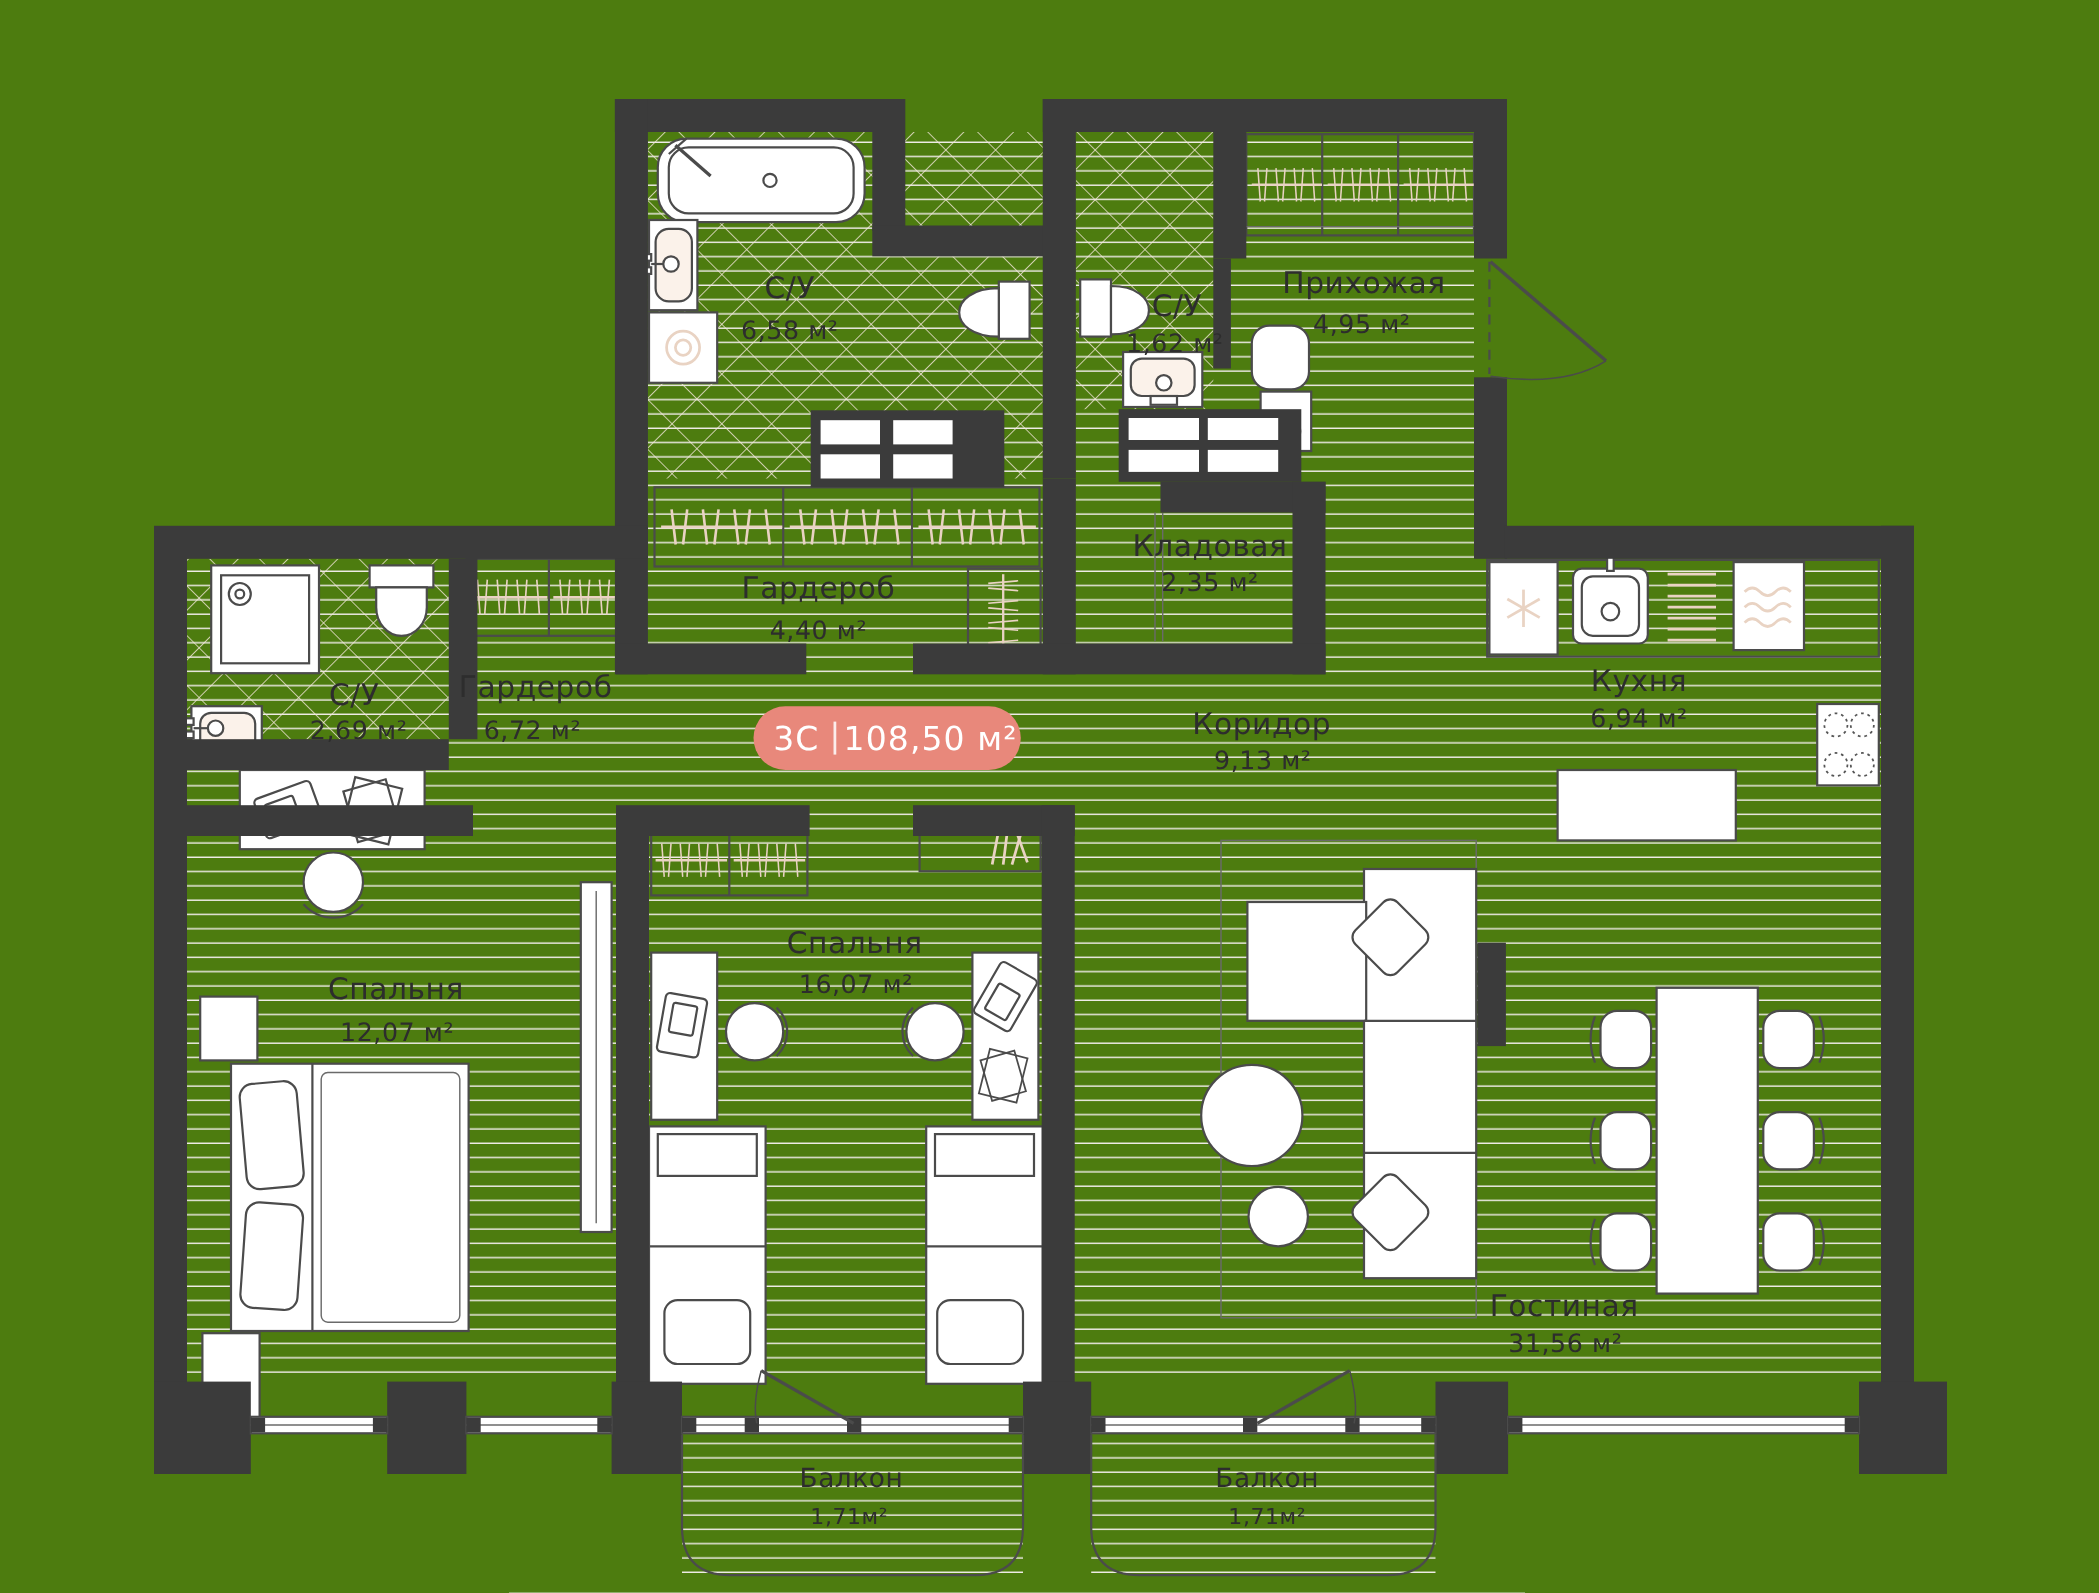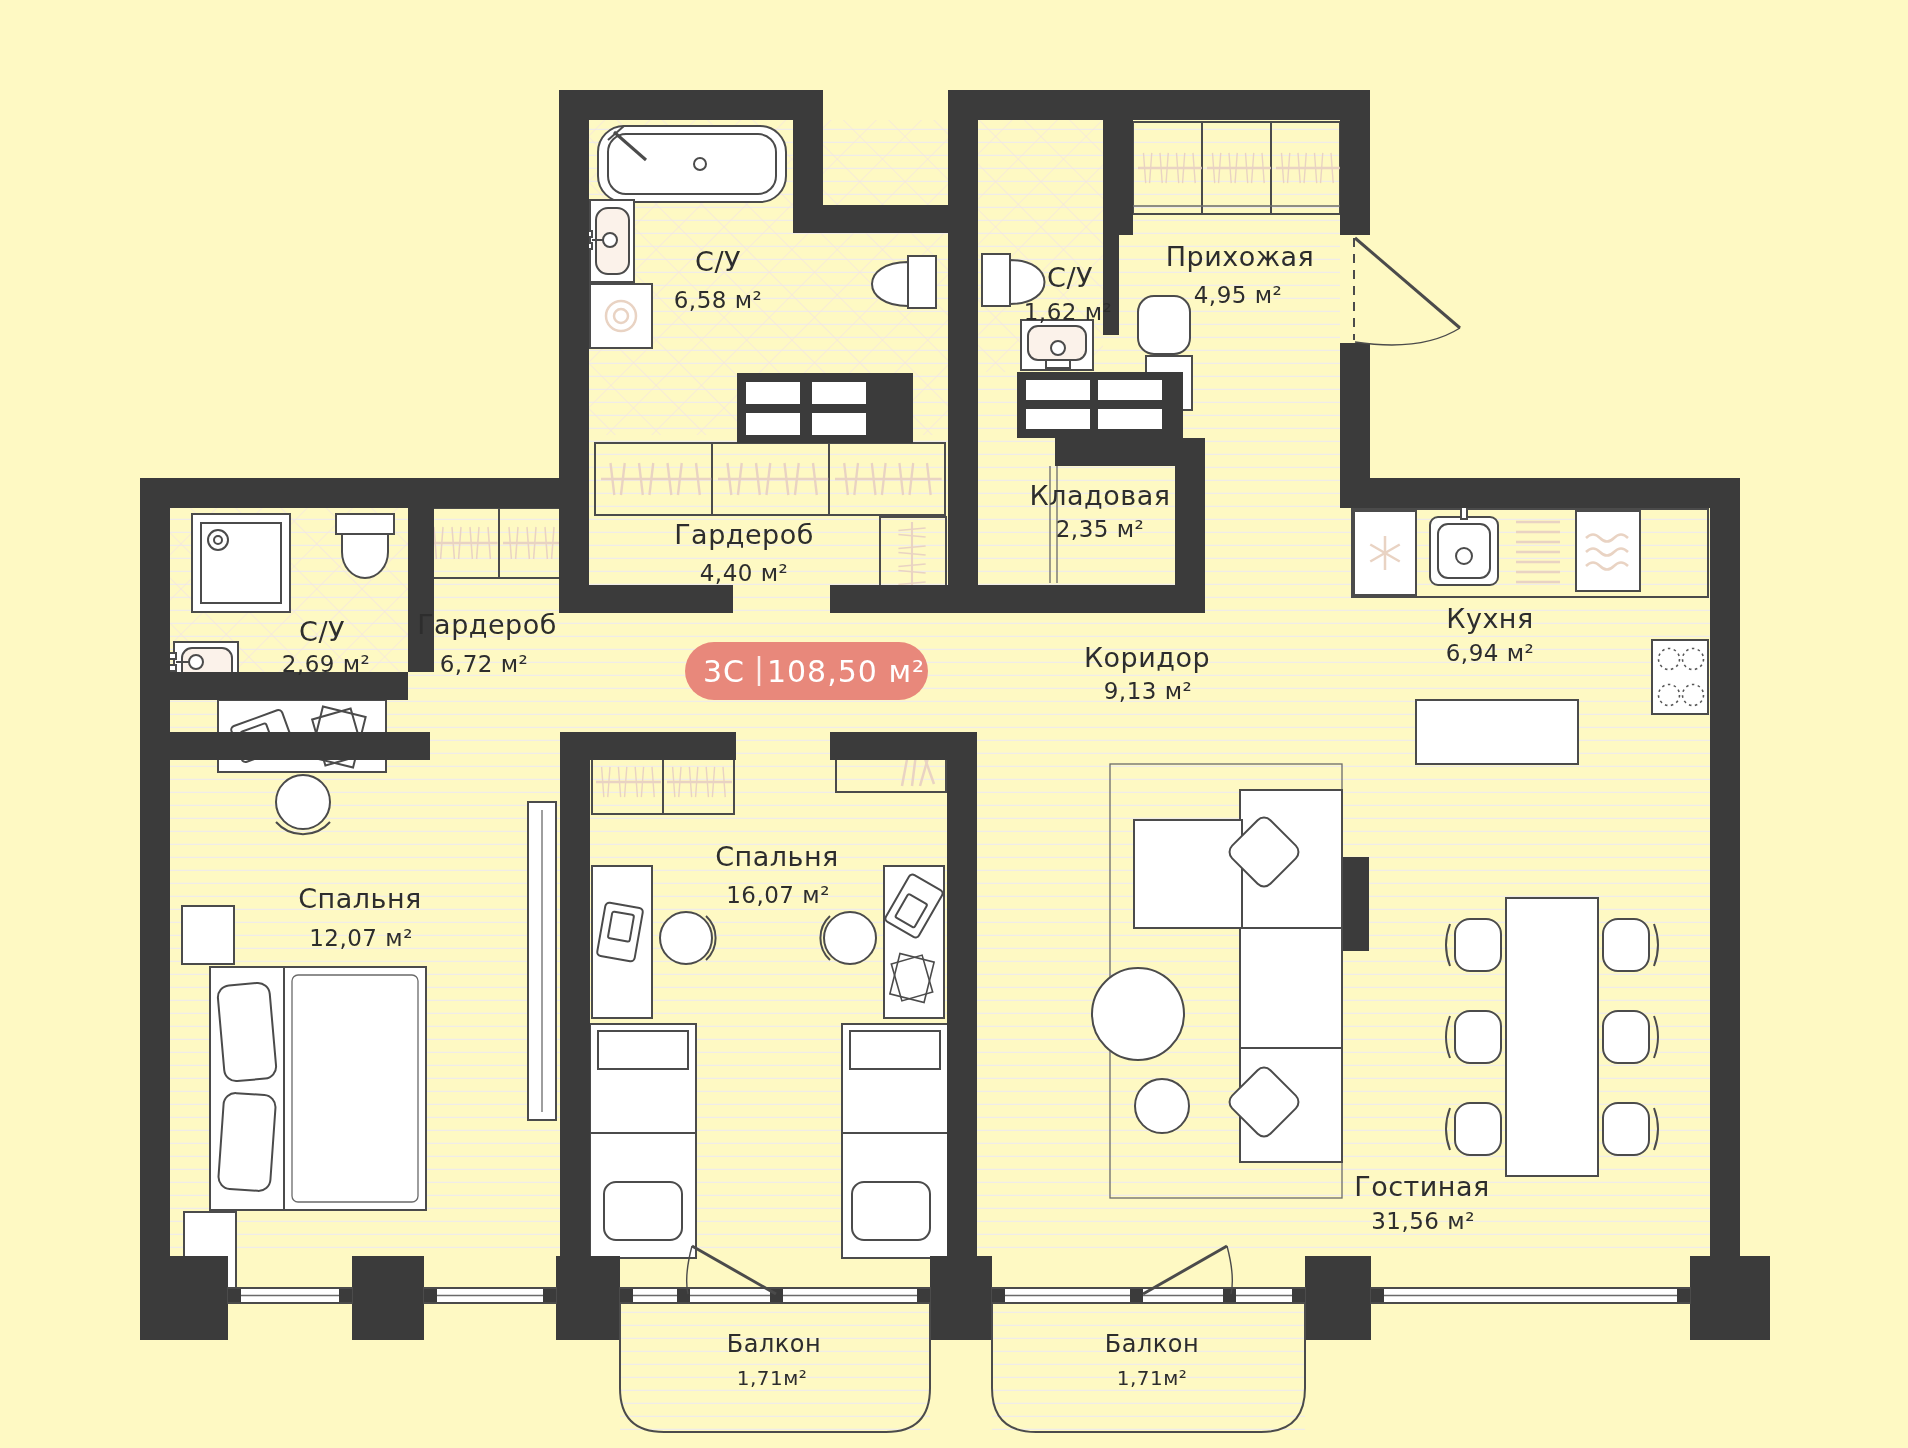--- a/index.html
+++ b/index.html
@@ -1,16 +1,16 @@
 <!DOCTYPE html>
 <html><head>
 <meta charset="utf-8">
 <style>
   html,body{margin:0;padding:0;background:#ffffff;}
-  .plan-wrap{width:1908px;height:1448px;position:relative;background:#fef9c3;
+  .plan-wrap{width:1908px;height:1448px;position:relative;background:#4d7c0f;
              font-family:"DejaVu Sans", sans-serif;}
   svg{display:block;}
   text{fill:#2d2d2d;text-anchor:middle;letter-spacing:.5px;}
   .room-name{font-size:27px;}
   .room-area{font-size:23px;}
   .balc-name{font-size:24px;}
   .balc-area{font-size:20px;}
   .badge-txt{font-size:30px;fill:#ffffff;font-weight:500;letter-spacing:1px;}
   .wall{fill:#3B3B3B;}
   .f{fill:#ffffff;stroke:#4b4b4b;stroke-width:2;}

